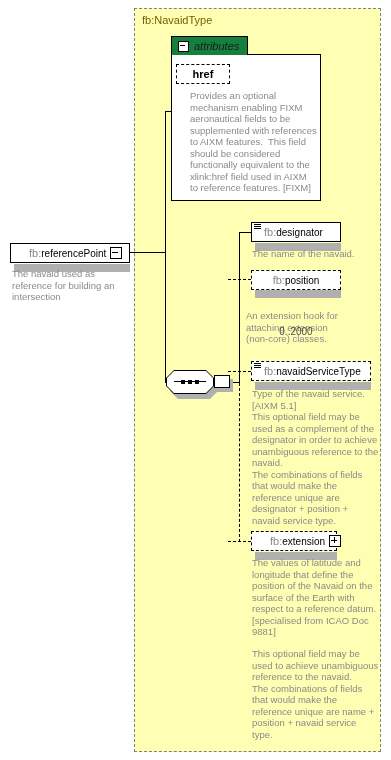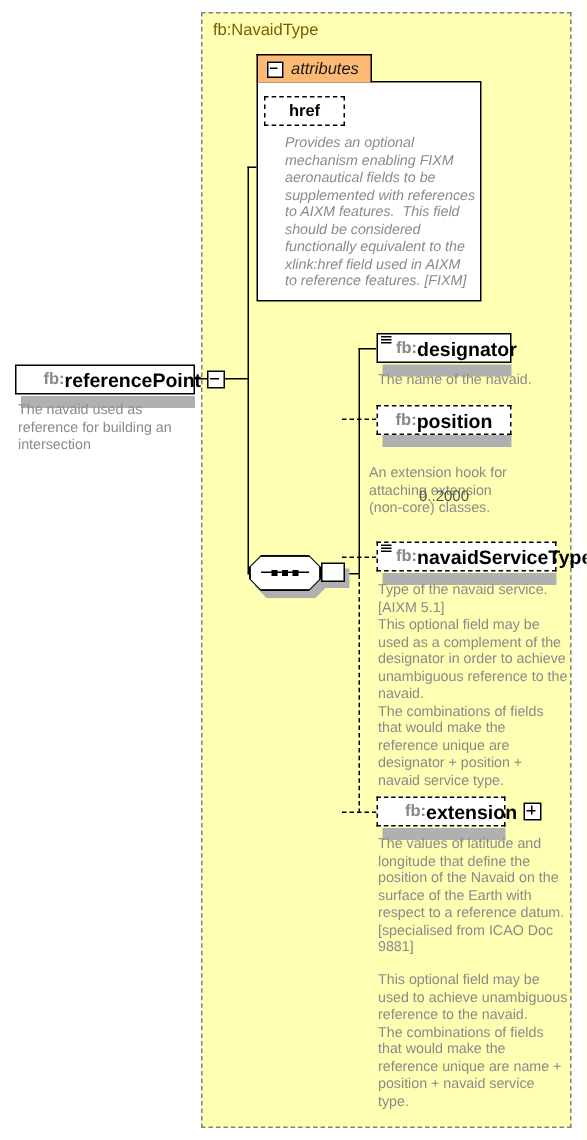--- a/index.html
+++ b/index.html
@@ -37,21 +37,21 @@
     white-space: nowrap;
   }
 
   
   .attr-tab {
     position: absolute;
     left: 171px;
     top: 36px;
     height: 19px;
     padding: 0 8px 0 6px;
-    background: #fdba74;
+    background: #15803d;
     border: 1px solid #000000;
     border-bottom: none;
     box-sizing: border-box;
     display: flex;
     align-items: center;
     gap: 5px;
     z-index: 3;
   }
   .attr-tab .lbl {
     font-size: 11px;
@@ -103,26 +103,26 @@
   .node.solid { border: 1px solid #000000; }
   .node.dashed { border: 1px dashed #000000; }
   .node-shadow {
     position: absolute;
     background: #b0b0b0;
     z-index: 1;
   }
   .ns {
     font-size: 11px;
     color: #888888;
-    font-weight: bold;
+    font-weight: normal;
   }
   .nm {
-    font-size: 13px;
+    font-size: 10px;
     color: #000000;
-    font-weight: bold;
+    font-weight: normal;
   }
   .attr-nm {
     font-size: 11px;
     color: #000000;
     font-weight: bold;
   }
 
   
   .seq-glyph {
     position: absolute;
@@ -331,21 +331,21 @@
 <div class="attr-body"></div>
 <div class="attr-tab">
   <span class="minus-box"></span>
   <span class="lbl">attributes</span>
 </div>
 
 <div class="node-shadow" style="left:180px; top:84px; width:50px; height:8px;"></div>
 <div class="node dashed" style="left:176px; top:64px; width:54px; justify-content:center;">
   <span class="attr-nm">href</span>
 </div>
-<div class="doc" style="left:190px; top:90px; width:128px;font-style:italic;">Provides an optional
+<div class="doc" style="left:190px; top:90px; width:128px;">Provides an optional
 mechanism enabling FIXM
 aeronautical fields to be
 supplemented with references
 to AIXM features.  This field
 should be considered
 functionally equivalent to the
 xlink:href field used in AIXM
 to reference features. [FIXM]</div>
 
 <div class="comp-shadow"></div>

